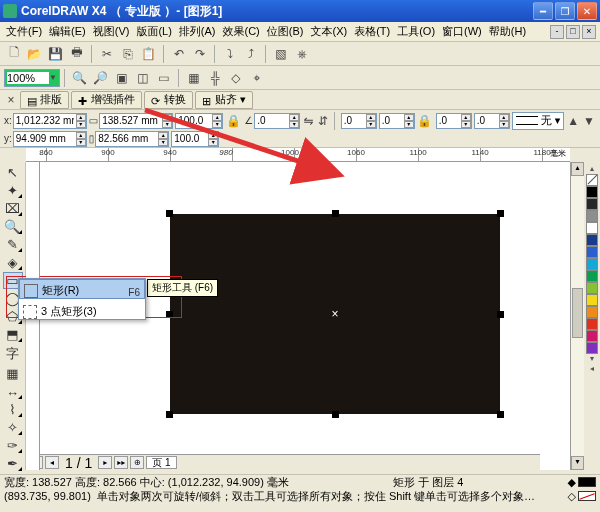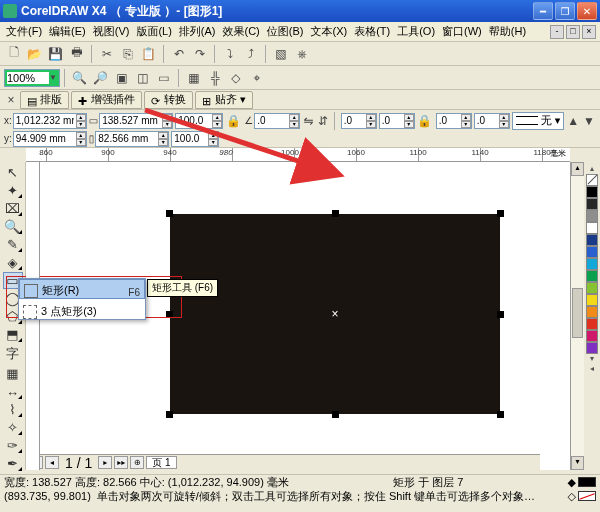--- a/index.html
+++ b/index.html
@@ -434,21 +434,21 @@
       <marker id="ah" markerWidth="12" markerHeight="12" refX="9" refY="5" orient="auto">
         <path d="M0,0 L10,5 L0,10 z" fill="#e03030"></path>
       </marker>
     </defs>
   <line x1="5" y1="5" x2="200" y2="70" stroke="#e03030" stroke-width="5" marker-end="url(#ah)"></line>
 </svg>
 
 <div class="status">
   <div class="srow">
     <span class="seg">宽度: 138.527 高度: 82.566 中心: (1,012.232, 94.909) 毫米</span>
-    <span class="seg" style="margin-left:auto">矩形 于 图层 7</span>
+    <span class="seg" style="margin-left:auto">矩形 于 图层 4</span>
     <div class="fills">
       <span>◆</span>
         <div class="fillsw"></div>
     </div>
   </div>
   <div class="srow">
     <span class="seg">(893.735, 99.801)</span>
     <span class="seg">单击对象两次可旋转/倾斜；双击工具可选择所有对象；按住 Shift 键单击可选择多个对象…</span>
     <div class="fills">
       <span>◇</span>

